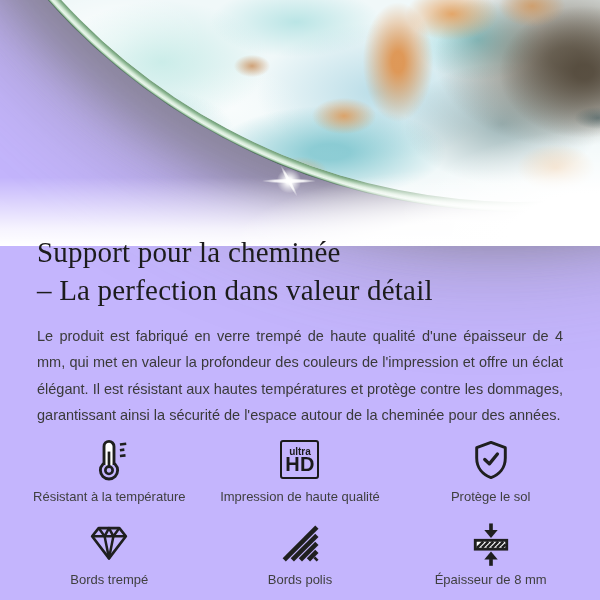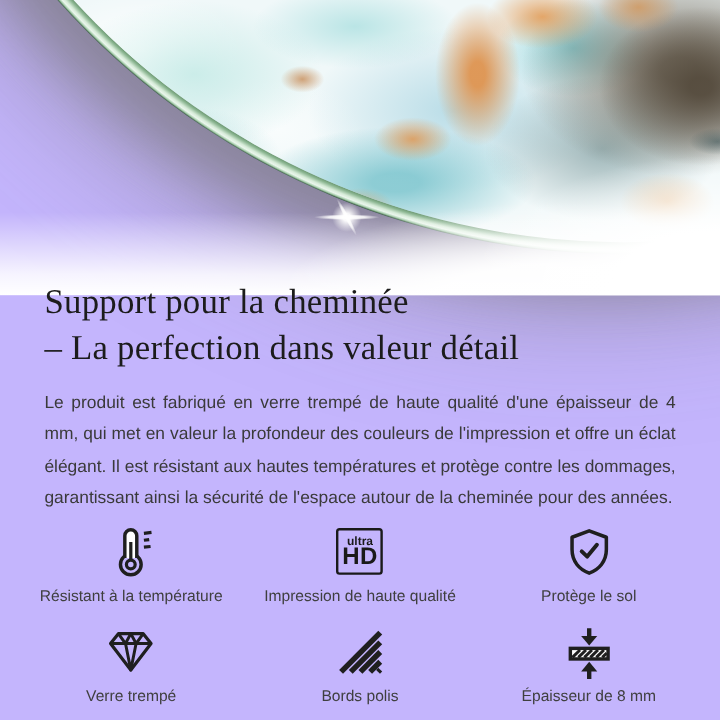--- a/index.html
+++ b/index.html
@@ -160,21 +160,21 @@
 
       <div class="feature">
         <div class="icon-box">
           <svg width="46" height="46" viewBox="0 0 24 24">
             <path class="s" d="M6.6 4.2 H17.4 L20.8 8.5 L12 20 L3.2 8.5 Z" stroke-width="1.4" stroke-linejoin="round"></path>
             <path class="s" d="M3.2 8.5 H20.8" stroke-width="1.3"></path>
             <path class="s" d="M6.6 4.2 L9.7 8.5 L12 4.2 L14.3 8.5 L17.4 4.2" stroke-width="1.3" stroke-linejoin="round"></path>
             <path class="s" d="M9.7 8.5 L12 20 L14.3 8.5" stroke-width="1.3" stroke-linejoin="round"></path>
           </svg>
         </div>
-        <div class="label">Verre trempé</div>
+        <div class="label">Bords trempé</div>
       </div>
 
       <div class="feature">
         <div class="icon-box">
           <svg width="44" height="44" viewBox="0 0 24 24">
             <line x1="3.4" y1="21.2" x2="21.2" y2="3.4" stroke="#1f1f1f" stroke-width="2.5"></line>
             <line x1="7.8" y1="21.2" x2="21.2" y2="7.8" stroke="#1f1f1f" stroke-width="2.5"></line>
             <line x1="12.2" y1="21.2" x2="21.2" y2="12.2" stroke="#1f1f1f" stroke-width="2.5"></line>
             <line x1="16.6" y1="21.2" x2="21.2" y2="16.6" stroke="#1f1f1f" stroke-width="2.5"></line>
             <line x1="20.2" y1="21.2" x2="21.2" y2="20.2" stroke="#1f1f1f" stroke-width="2.5"></line>

